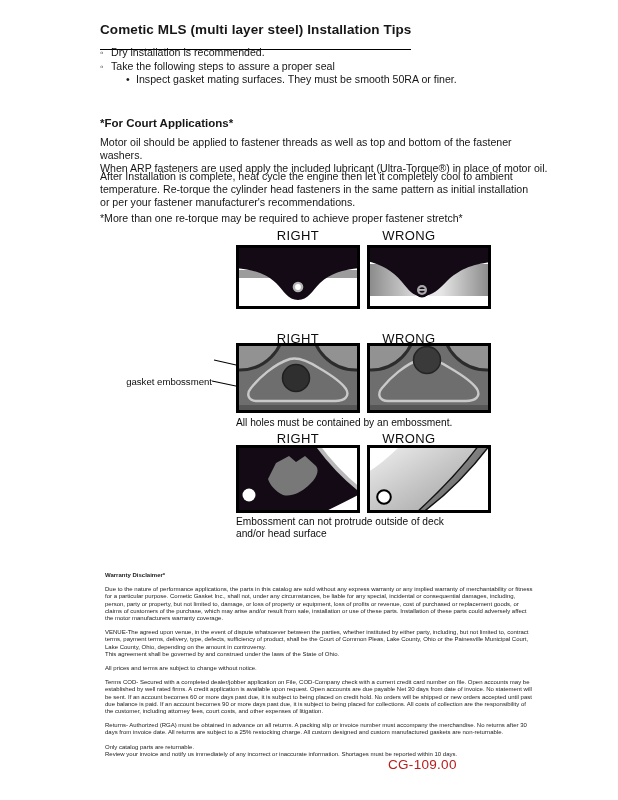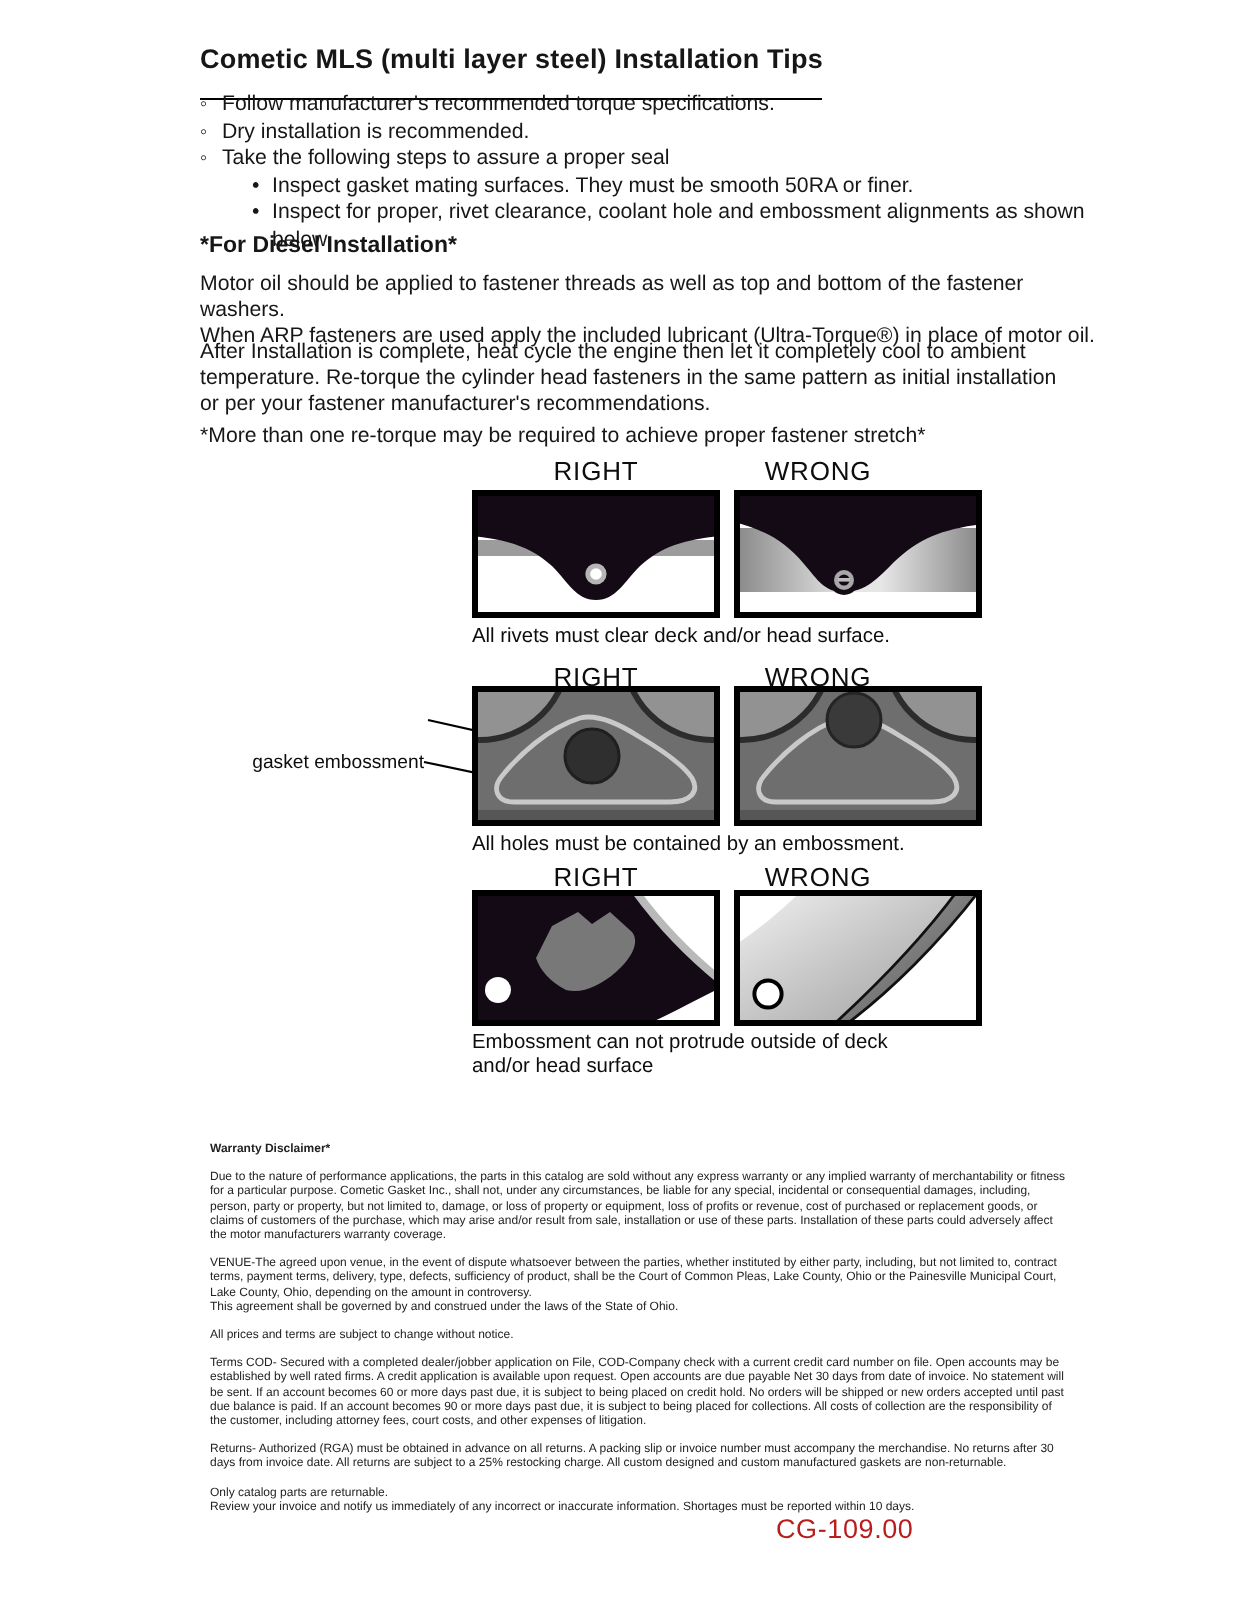--- a/index.html
+++ b/index.html
@@ -55,28 +55,26 @@
   .pagenum{left:388px;top:757px;font-size:13.5px;color:#b91c1c;letter-spacing:.3px;}
 
   svg{display:block;}
 </style>
 </head>
 <body>
 
 <div class="abs title">Cometic MLS (multi layer steel) Installation Tips</div>
 
 <div class="abs bullets">
-  <div class="blt">Follow manufacturer's recommended torque specifications.</div>
   <div class="blt">Dry installation is recommended.</div>
   <div class="blt">Take the following steps to assure a proper seal</div>
   <div class="sub">Inspect gasket mating surfaces.  They must be smooth 50RA or finer.</div>
-  <div class="sub">Inspect for proper, rivet clearance, coolant hole and embossment alignments as shown below.</div>
-</div>
-
-<div class="abs diesel-h">*For Diesel Installation*</div>
+</div>
+
+<div class="abs diesel-h">*For Court Applications*</div>
 <div class="abs para p1 pre">Motor oil should be applied to fastener threads as well as top and bottom of the fastener washers.
 When ARP fasteners are used apply the included lubricant (Ultra-Torque®) in place of motor oil.</div>
 <div class="abs para p2 pre">After Installation is complete, heat cycle the engine then let it completely cool to ambient
 temperature. Re-torque the cylinder head fasteners in the same pattern as initial installation
 or per your fastener manufacturer's recommendations.</div>
 <div class="abs para p3 pre">*More than one re-torque may be required to achieve proper fastener stretch*</div>
 
 <div class="abs section s1">
   <div class="rw r">RIGHT</div>
   <div class="rw w">WRONG</div>
@@ -108,21 +106,20 @@
     <rect x="2" y="51" width="120" height="11" fill="#fff"></rect>
     <g>
       <circle cx="55" cy="45" r="7.5" fill="#140a16"></circle>
       <circle cx="55" cy="45" r="5" fill="#a8a8a8"></circle>
       <circle cx="55" cy="45" r="2.8" fill="#140a16"></circle>
       <rect x="52" y="44" width="6" height="1.8" fill="#bbbbbb"></rect>
     </g>
     <rect x="1.5" y="1.5" width="121" height="61" fill="none" stroke="#000" stroke-width="3"></rect>
   </svg>
 
-  <div class="caption">All rivets must clear deck and/or head surface.</div>
 </div>
 
 <div class="abs section s2">
   <div class="side-label lbl-emb">gasket embossment</div>
 
   <svg class="leader-svg" viewBox="0 0 618 100">
     <line x1="214" y1="30" x2="294" y2="48" stroke="#000" stroke-width="1.1"></line>
     <line x1="212" y1="51" x2="264" y2="62" stroke="#000" stroke-width="1.1"></line>
   </svg>
 

